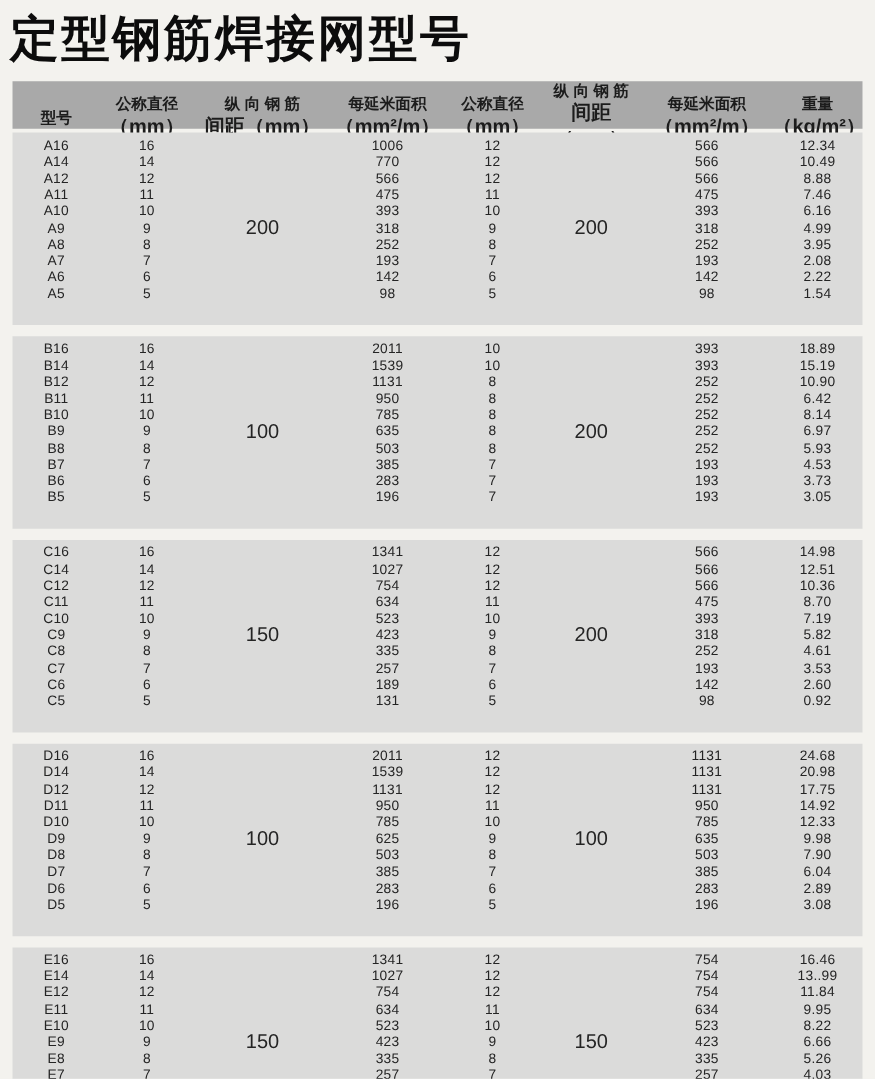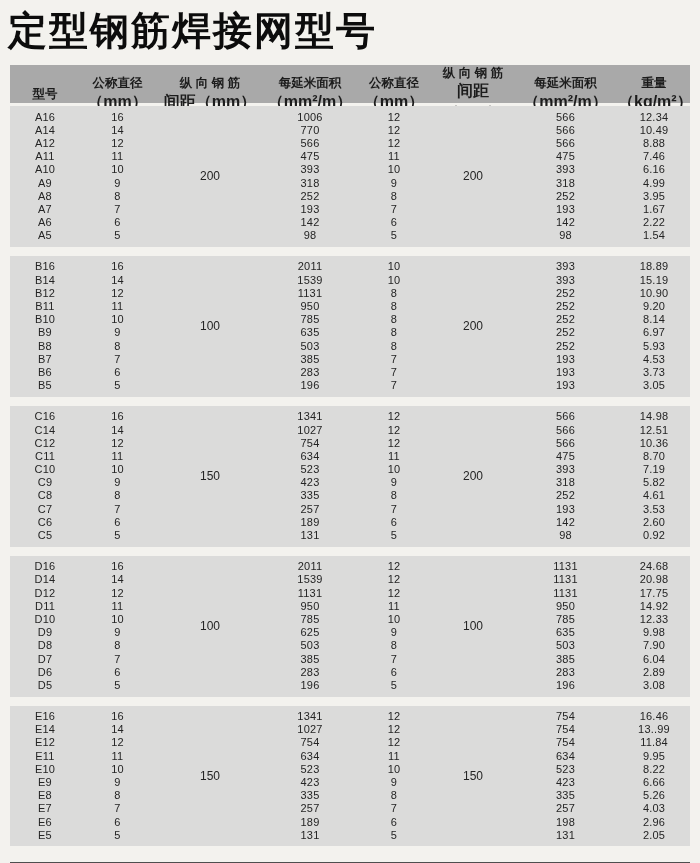--- a/index.html
+++ b/index.html
@@ -30,41 +30,41 @@
     font-size: 12.5px;
     font-weight: bold;
     color: #1c1c1c;
     line-height: 1.3;
   }
   .thcell .l2 { font-weight: bold; font-size: 16px; }
   #groups { margin-top: 3px; }
   .group {
     position: relative;
     background: #dbdbda;
-    padding: 4px 0 5px 0;
+    padding: 4px 0 18px 0;
     margin-bottom: 9px;
   }
   .group:last-child { margin-bottom: 16px; }
   .row {
     display: grid;
     grid-template-columns: 70px 75px 110px 90px 78px 80px 105px 72px;
     height: 13.2px;
     align-items: center;
   }
   .cell { text-align: center; font-size: 11px; color: #242424; letter-spacing: 0.2px; }
   .c1 { grid-column: 1; }
   .c2 { grid-column: 2; text-align: center; }
   .c4 { grid-column: 4; text-align: center; }
   .c5 { grid-column: 5; }
   .c7 { grid-column: 7; }
   .c8 { grid-column: 8; }
   .spacing {
     position: absolute; top: 0; height: 100%;
     display: flex; align-items: center; justify-content: center;
-    font-size: 12px; color: #242424;
+    font-size: 16px; color: #242424;
   }
   .sp1 { left: 145px; width: 110px; }
   .sp2 { left: 423px; width: 80px; }
   .bottom-rule {
     height: 3px;
     background: #4e4e4e;
     margin-top: 0;
   }
 </style>
 </head>
@@ -165,21 +165,21 @@
             <div class="cell c5">8</div>
             <div class="cell c7">252</div>
             <div class="cell c8">3.95</div>
           </div>
           <div class="row">
             <div class="cell c1">A7</div>
             <div class="cell c2">7</div>
             <div class="cell c4">193</div>
             <div class="cell c5">7</div>
             <div class="cell c7">193</div>
-            <div class="cell c8">1.67</div>
+            <div class="cell c8">2.08</div>
           </div>
           <div class="row">
             <div class="cell c1">A6</div>
             <div class="cell c2">6</div>
             <div class="cell c4">142</div>
             <div class="cell c5">6</div>
             <div class="cell c7">142</div>
             <div class="cell c8">2.22</div>
           </div>
           <div class="row">
@@ -217,21 +217,21 @@
             <div class="cell c5">8</div>
             <div class="cell c7">252</div>
             <div class="cell c8">10.90</div>
           </div>
           <div class="row">
             <div class="cell c1">B11</div>
             <div class="cell c2">11</div>
             <div class="cell c4">950</div>
             <div class="cell c5">8</div>
             <div class="cell c7">252</div>
-            <div class="cell c8">9.20</div>
+            <div class="cell c8">6.42</div>
           </div>
           <div class="row">
             <div class="cell c1">B10</div>
             <div class="cell c2">10</div>
             <div class="cell c4">785</div>
             <div class="cell c5">8</div>
             <div class="cell c7">252</div>
             <div class="cell c8">8.14</div>
           </div>
           <div class="row">

